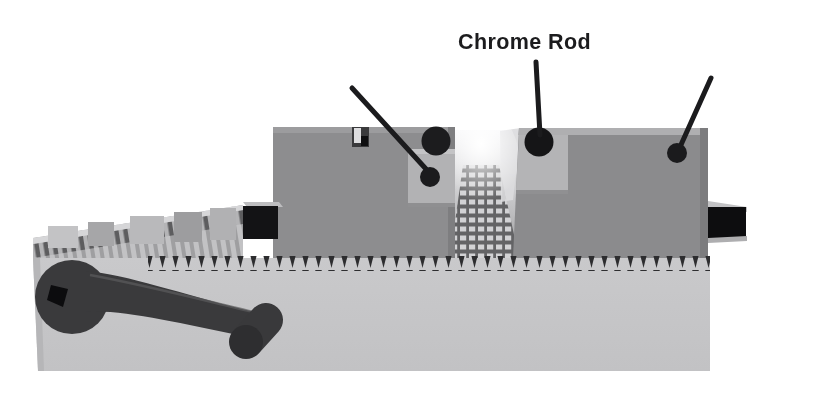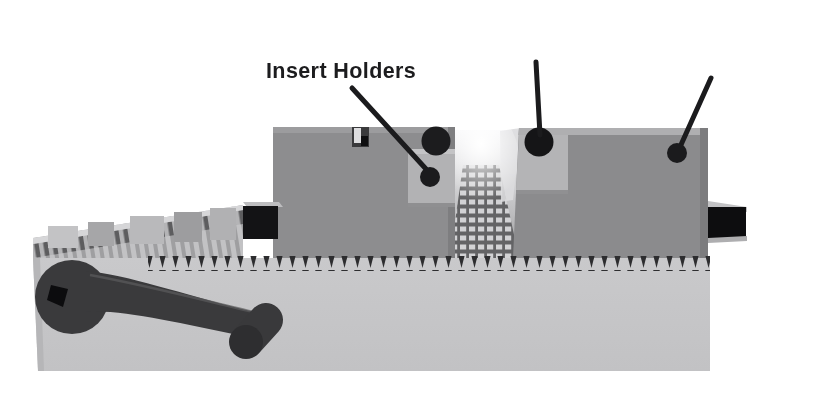--- a/index.html
+++ b/index.html
@@ -138,14 +138,14 @@
 
     <g stroke="#1b1b1d" stroke-width="5" stroke-linecap="round">
       <line x1="352" y1="88" x2="426" y2="169"></line>
       <line x1="536" y1="62" x2="540" y2="135"></line>
       <line x1="711" y1="78" x2="680" y2="147"></line>
     </g>
     <circle cx="430" cy="177" r="10" fill="#1b1b1d"></circle>
     <circle cx="677" cy="153" r="10" fill="#1b1b1d"></circle>
   </svg>
 
-  <div class="label" id="lbl-insert-holders">Insert Holders</div>
+  <div class="label" id="lbl-chrome-rod">Chrome Rod</div>
 </div>
 
 </body></html>

